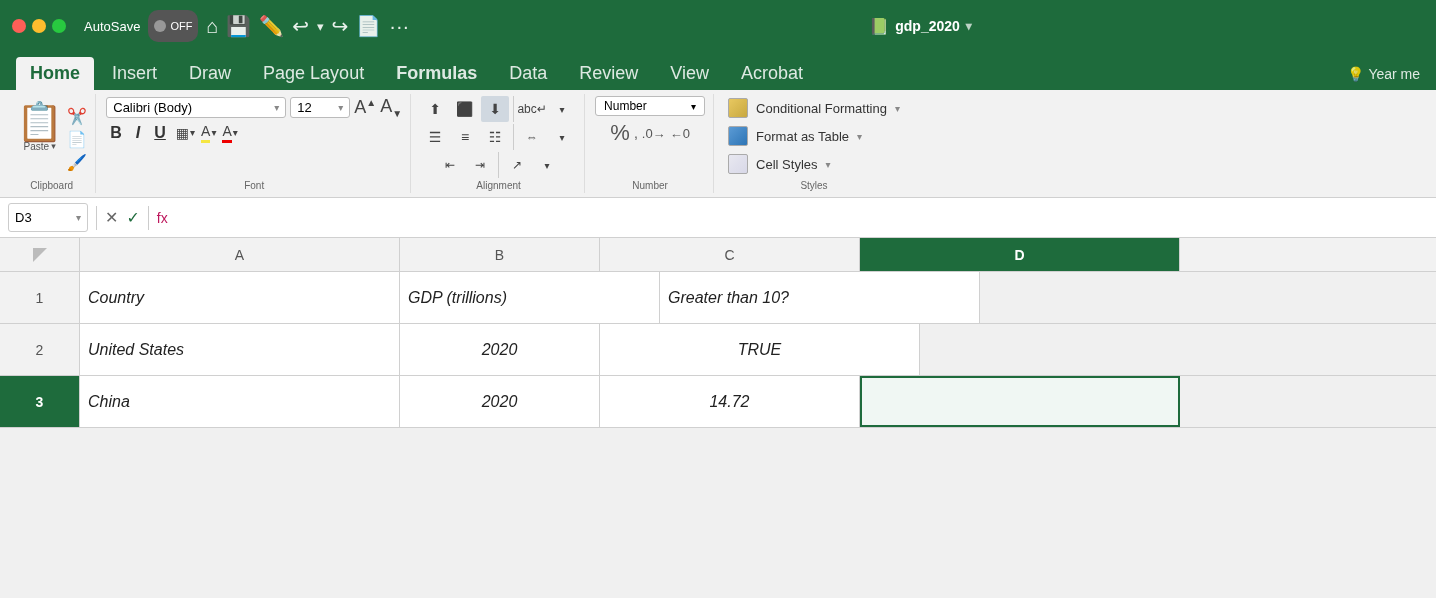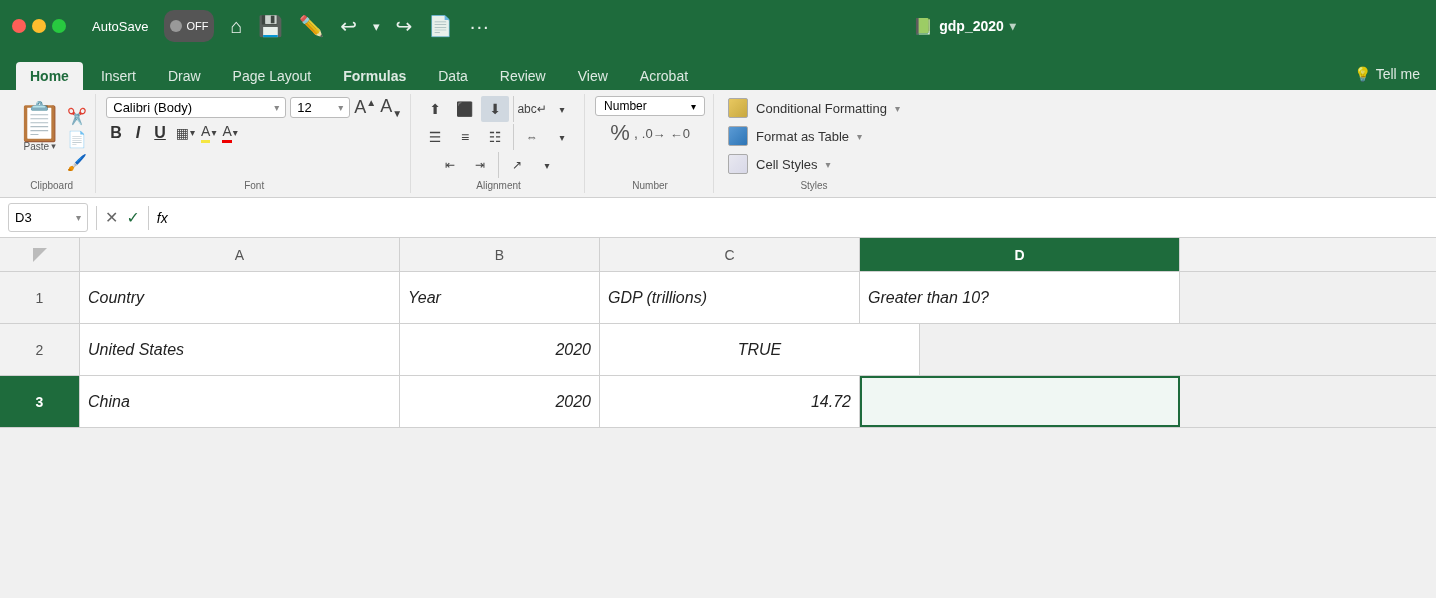--- a/index.html
+++ b/index.html
@@ -5,21 +5,21 @@
     * { margin: 0; padding: 0; box-sizing: border-box; }
     body { font-family: -apple-system, 'Segoe UI', Arial, sans-serif; background: #f0f0f0; width: 1436px; height: 598px; overflow: hidden; }
 
     
     #title-bar {
       background: #1e6b3c;
       height: 52px;
       display: flex;
       align-items: center;
       padding: 0 12px;
-      gap: 16px;
+      gap: 8px;
     }
     .traffic-light { width: 14px; height: 14px; border-radius: 50%; cursor: pointer; }
     #tl-close { background: #ff5f57; }
     #tl-minimize { background: #ffbd2e; }
     #tl-maximize { background: #28c940; }
     .title-bar-icons { display: flex; gap: 6px; margin-right: 10px; }
     .title-bar-spacer { flex: 1; }
     .tb-icon { color: white; font-size: 20px; opacity: 0.9; cursor: pointer; }
     .autosave-label { color: white; font-size: 13px; font-weight: 500; }
     .autosave-toggle { background: #555; border-radius: 10px; padding: 10px 6px; color: white; font-size: 11px; display: flex; align-items: center; gap: 4px; }
@@ -31,21 +31,21 @@
     #ribbon-tabs {
       background: #1e6b3c;
       height: 38px;
       display: flex;
       align-items: flex-end;
       padding: 0 16px;
       gap: 4px;
     }
     .ribbon-tab {
       padding: 6px 14px;
-      font-size: 14px;
+      font-size: 18px;
       color: rgba(255,255,255,0.85);
       cursor: pointer;
       border-radius: 4px 4px 0 0;
       font-weight: 400;
     }
     .ribbon-tab.active {
       background: #f2f2f2;
       color: #1e6b3c;
       font-weight: 600;
     }
@@ -117,21 +117,21 @@
       border: 1px solid #ccc;
       border-radius: 3px;
       padding: 6px 6px;
       font-size: 13px;
       display: flex;
       align-items: center;
       justify-content: space-between;
       cursor: pointer;
     }
     .formula-actions { display: flex; gap: 8px; align-items: center; color: #666; font-size: 16px; cursor: pointer; }
-    .fx-label { font-size: 14px; color: #000000; font-style: italic; }
+    .fx-label { font-size: 14px; color: #be185d; }
     .formula-input { flex: 1; border: none; outline: none; font-size: 13px; padding: 2px 4px; }
     .vdivider { width: 1px; height: 24px; background: #ccc; }
 
     
     #spreadsheet { display: flex; flex-direction: column; flex: 1; }
     
     
     #col-headers {
       display: flex;
       background: #f2f2f2;
@@ -184,21 +184,21 @@
       padding: 0 8px;
       cursor: cell;
       background: white;
       font-style: italic;
     }
     .cell.selected {
       outline: 2px solid #1e6b3c;
       outline-offset: -2px;
       background: #f0f7f3;
     }
-    .cell.number { justify-content: flex-end; }
+    .cell.number { justify-content: center; }
     .cell.center { justify-content: center; }
 
     
     .col-a { width: 320px; min-width: 320px; }
     .col-b { width: 200px; min-width: 200px; }
     .col-c { width: 260px; min-width: 260px; }
     .col-d { width: 320px; min-width: 320px; }
 
     .dropdown-arrow { font-size: 10px; color: #888; }
   </style>
@@ -238,21 +238,21 @@
   <div class="ribbon-tab">Insert</div>
   <div class="ribbon-tab">Draw</div>
   <div class="ribbon-tab">Page Layout</div>
   <div class="ribbon-tab"><strong>Formulas</strong></div>
   <div class="ribbon-tab">Data</div>
   <div class="ribbon-tab">Review</div>
   <div class="ribbon-tab">View</div>
   <div class="ribbon-tab">Acrobat</div>
   <div class="tell-me">
     <span>💡</span>
-    <span>Tell me</span>
+    <span>Year me</span>
   </div>
 </div>
 
 <div id="ribbon">
 
   <div class="ribbon-group">
     <div class="ribbon-group-content">
       <div style="display:flex;align-items:flex-start;gap:4px">
         <div style="display:flex;flex-direction:column;align-items:center;cursor:pointer">
           <span style="font-size:38px;line-height:1;color:#d4820a">📋</span>
@@ -401,23 +401,20 @@
     <div class="col-header col-b">B</div>
     <div class="col-header col-c">C</div>
     <div class="col-header col-d selected">D</div>
   </div>
 
   <div class="spreadsheet-row">
     <div class="row-num">1</div>
     <div class="cell col-a">
         <span>Country</span>
       </div>
-    <div class="cell col-b">
-        <span>Year</span>
-      </div>
     <div class="cell col-c">
         <span>GDP (trillions)</span>
       </div>
     <div class="cell col-d">
         <span>Greater than 10?</span>
       </div>
   </div>
 
   <div class="spreadsheet-row">
     <div class="row-num">2</div>

